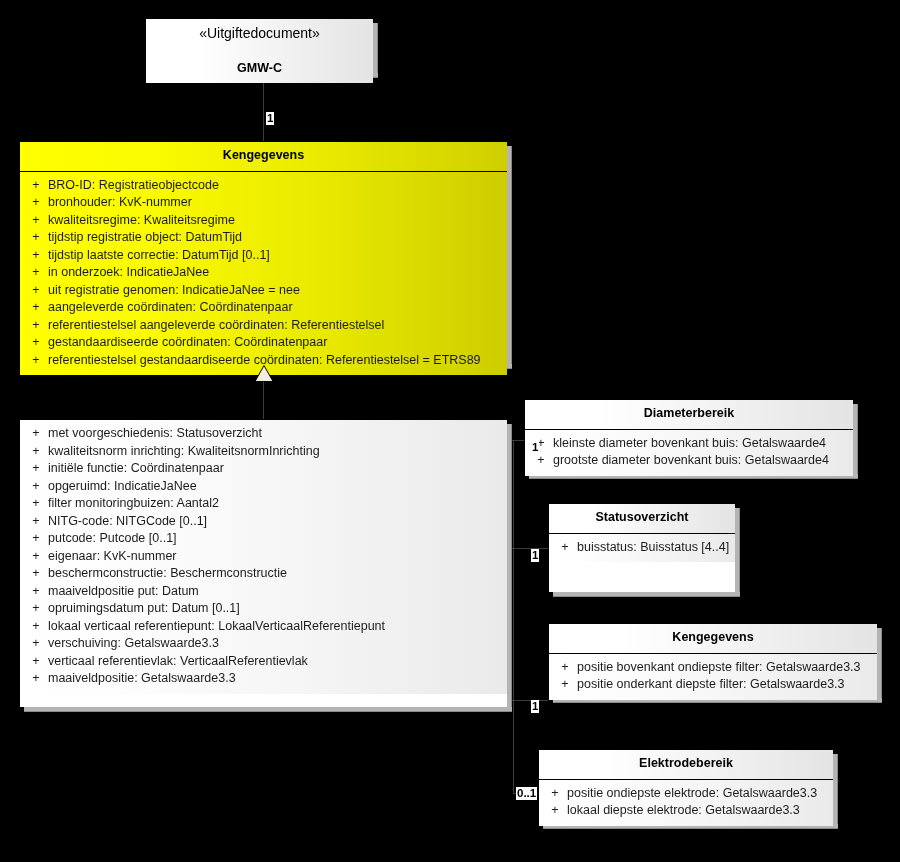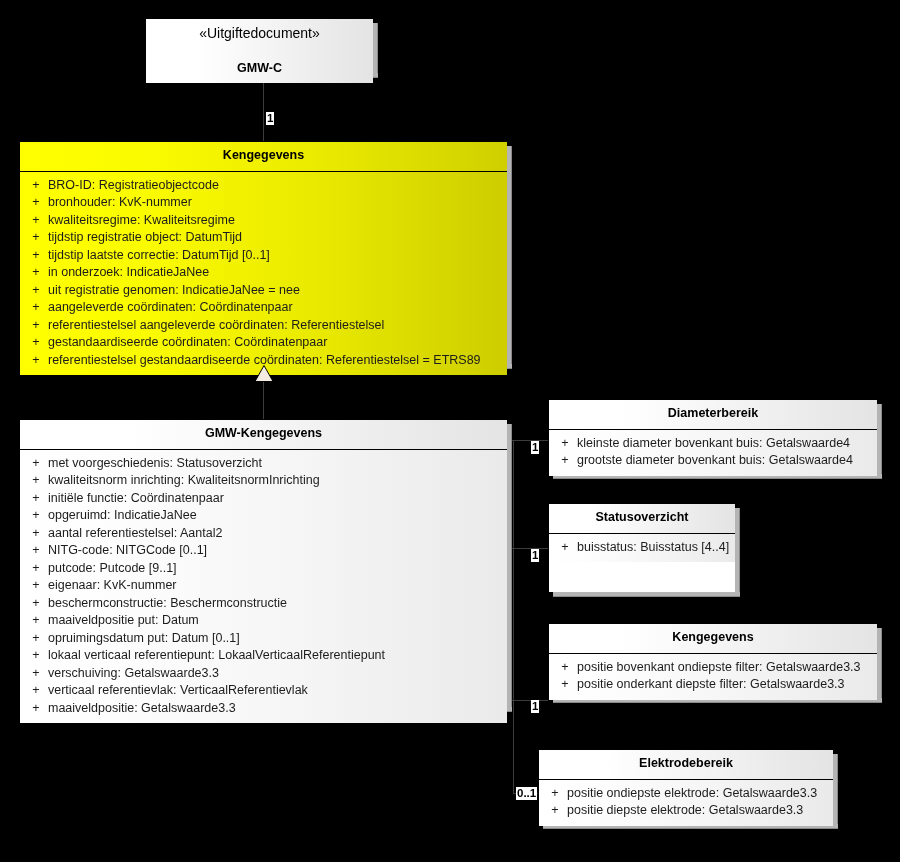--- a/index.html
+++ b/index.html
@@ -195,49 +195,48 @@
 
   <div style="position:absolute; left:254px; top:365px; z-index:7;">
     <svg width="20" height="17" viewBox="0 0 20 17">
       <polygon points="10,0.5 19,16.5 1,16.5" fill="#f3ede1" stroke="#000000" stroke-width="1"></polygon>
     </svg>
   </div>
 
   <div class="uml-box" style="left:19px; top:419px; width:489px; height:289px;">
     <div class="shadow-r"></div>
     <div class="shadow-b"></div>
-    <div class="uml-header">GMW-Kengegevens</div>
     <div class="uml-attrs">
         <div class="attr-row">
           <span class="attr-vis">+</span>
           <span class="attr-text">met voorgeschiedenis: Statusoverzicht</span>
         </div>
         <div class="attr-row">
           <span class="attr-vis">+</span>
           <span class="attr-text">kwaliteitsnorm inrichting: KwaliteitsnormInrichting</span>
         </div>
         <div class="attr-row">
           <span class="attr-vis">+</span>
           <span class="attr-text">initiële functie: Coördinatenpaar</span>
         </div>
         <div class="attr-row">
           <span class="attr-vis">+</span>
           <span class="attr-text">opgeruimd: IndicatieJaNee</span>
         </div>
         <div class="attr-row">
           <span class="attr-vis">+</span>
-          <span class="attr-text">aantal referentiestelsel: Aantal2</span>
+          <span class="attr-text">filter monitoringbuizen: Aantal2</span>
         </div>
         <div class="attr-row">
           <span class="attr-vis">+</span>
           <span class="attr-text">NITG-code: NITGCode [0..1]</span>
         </div>
         <div class="attr-row">
           <span class="attr-vis">+</span>
-          <span class="attr-text">putcode: Putcode [9..1]</span>
+          <span class="attr-text">putcode: Putcode [0..1]</span>
         </div>
         <div class="attr-row">
           <span class="attr-vis">+</span>
           <span class="attr-text">eigenaar: KvK-nummer</span>
         </div>
         <div class="attr-row">
           <span class="attr-vis">+</span>
           <span class="attr-text">beschermconstructie: Beschermconstructie</span>
         </div>
         <div class="attr-row">
@@ -260,21 +259,21 @@
           <span class="attr-vis">+</span>
           <span class="attr-text">verticaal referentievlak: VerticaalReferentievlak</span>
         </div>
         <div class="attr-row">
           <span class="attr-vis">+</span>
           <span class="attr-text">maaiveldpositie: Getalswaarde3.3</span>
         </div>
       </div>
   </div>
 
-  <div class="uml-box" style="left:548px; top:399px; width:330px; height:76px;">
+  <div class="uml-box" style="left:524px; top:399px; width:330px; height:76px;">
     <div class="shadow-r"></div>
     <div class="shadow-b"></div>
     <div class="uml-header">Diameterbereik</div>
     <div class="uml-attrs">
         <div class="attr-row">
           <span class="attr-vis">+</span>
           <span class="attr-text">kleinste diameter bovenkant buis: Getalswaarde4</span>
         </div>
         <div class="attr-row">
           <span class="attr-vis">+</span>
@@ -318,19 +317,19 @@
     <div class="shadow-r"></div>
     <div class="shadow-b"></div>
     <div class="uml-header">Elektrodebereik</div>
     <div class="uml-attrs">
         <div class="attr-row">
           <span class="attr-vis">+</span>
           <span class="attr-text">positie ondiepste elektrode: Getalswaarde3.3</span>
         </div>
         <div class="attr-row">
           <span class="attr-vis">+</span>
-          <span class="attr-text">positie diepste elektrode: Getalswaarde3.3</span>
+          <span class="attr-text">lokaal diepste elektrode: Getalswaarde3.3</span>
         </div>
       </div>
   </div>
   <div class="mult" style="left:516px; top:787px;">0..1</div>
 
 </div>
 
 </body></html>

